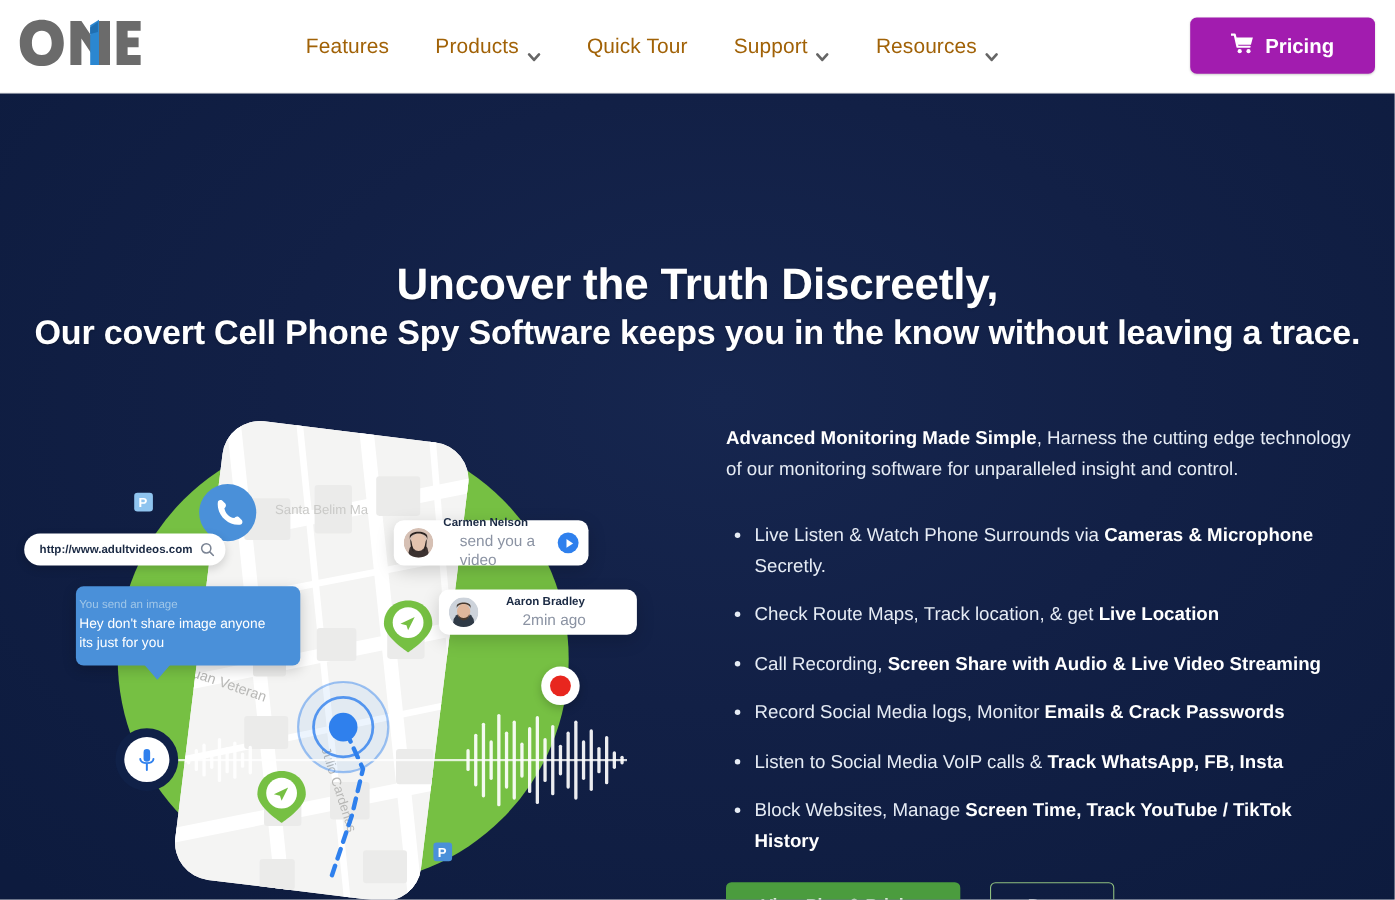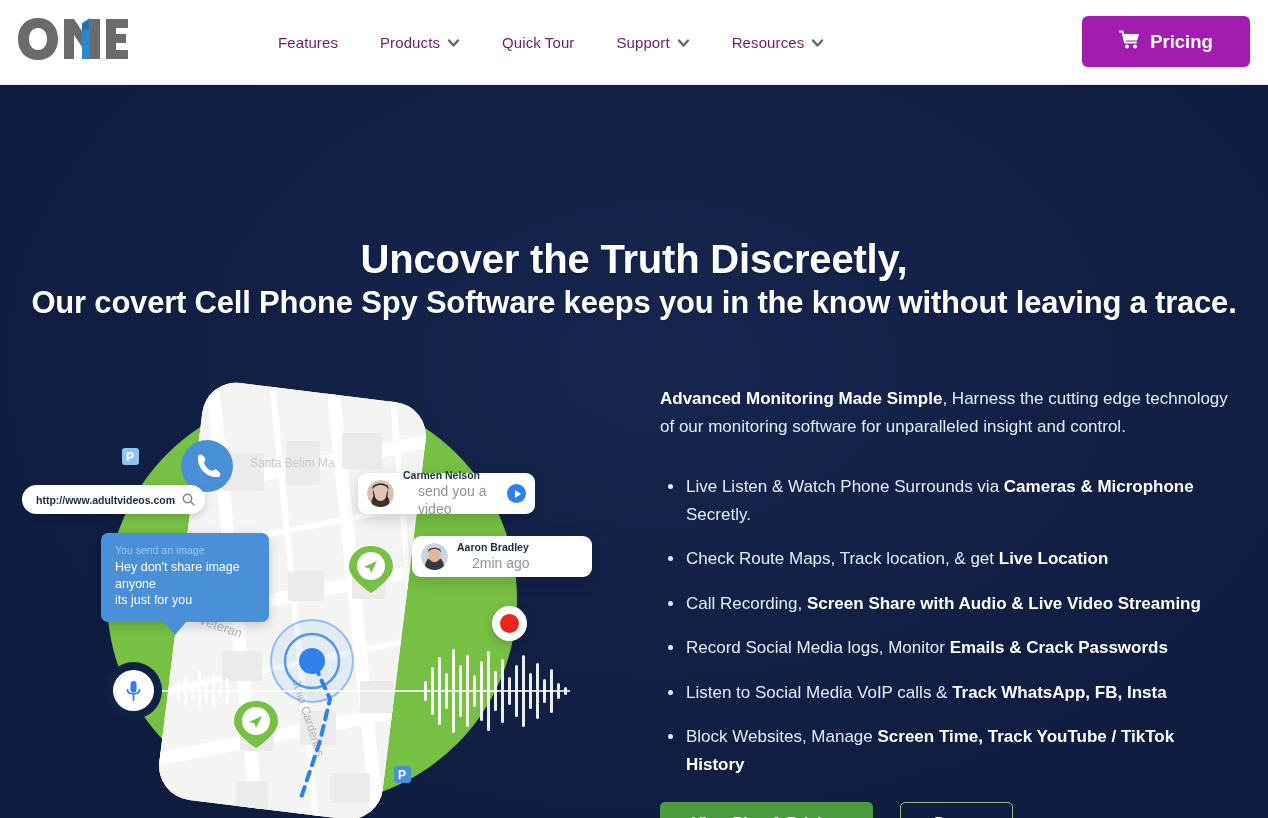--- a/index.html
+++ b/index.html
@@ -11,22 +11,22 @@
 
   
   .header {
     position: relative; width: 1268px; height: 85px;
     background: #ffffff; display: flex; align-items: center;
     border-bottom: 1px solid #e9e9e9;
   }
   .logo { position: absolute; left: 16px; top: 16px; width: 112px; height: 46px; }
   .nav { position: absolute; left: 278px; top: 0; height: 85px; display: flex; align-items: center; gap: 42px; }
   .nav-item {
-    display: flex; align-items: flex-start; gap: 7px;
-    font-size: 15px; color: #701a75; letter-spacing: .1px; cursor: pointer;
+    display: flex; align-items: flex-end; gap: 7px;
+    font-size: 19px; color: #a16207; letter-spacing: .1px; cursor: pointer;
     font-family: "Liberation Sans", sans-serif;
   }
   .chev { display: inline-block; width: 13px; height: 13px; position: relative; top: 1px; }
   .pricing-btn {
     position: absolute; right: 18px; top: 16px;
     width: 168px; height: 51px; background: #a21caf; border-radius: 6px;
     display: flex; align-items: center; justify-content: center; gap: 10px;
     color: #fff; font-size: 18.5px; font-weight: bold; cursor: pointer;
     box-shadow: 0 1px 2px rgba(0,0,0,.18);
   }
@@ -76,38 +76,37 @@
   .illus svg { display: block; }
   .flo { position: absolute; }
 
   .url-chip {
     left: 22px; top: 104px; height: 29px; padding: 0 10px 0 14px;
     background: #fff; border-radius: 15px; display: flex; align-items: center; gap: 7px;
     font-size: 10.5px; color: #1b2a44; font-weight: bold;
     box-shadow: 0 3px 9px rgba(0,0,0,.16); white-space: nowrap;
   }
   .chat-bubble {
-    left: 69px; top: 152px; width: 168px; padding: 11px 14px 13px;
+    left: 69px; top: 152px; width: 204px; padding: 11px 3px 13px;
     background: #4a90d9; border-radius: 7px; color: #fff;
     box-shadow: 0 4px 12px rgba(0,0,0,.18);
-    margin-left: 32px;
   }
   .chat-bubble .faded { font-size: 10.5px; color: #9fc6e8; margin-bottom: 3px; }
   .chat-bubble .msg { font-size: 12.5px; line-height: 1.32; }
   .chat-bubble::after {
     content: ""; position: absolute; left: 62px; bottom: -13px;
     border-left: 12px solid transparent; border-right: 12px solid transparent;
     border-top: 14px solid #4a90d9;
   }
   .card {
     background: #fff; border-radius: 9px; display: flex; align-items: center;
     box-shadow: 0 5px 16px rgba(0,0,0,.17);
   }
   .card-1 { left: 358px; top: 92px; width: 177px; height: 41px; padding: 16px 9px; gap: 9px; }
-  .card-2 { left: 412px; top: 155px; width: 180px; height: 41px; padding: 0 9px; gap: 9px; }
+  .card-2 { left: 399px; top: 155px; width: 180px; height: 41px; padding: 0 9px; gap: 25px; }
   .avatar { width: 27px; height: 27px; border-radius: 50%; flex: 0 0 27px; overflow: hidden; }
   .card-name { font-size: 10.5px; font-weight: bold; color: #1b2a44; line-height: 1.3; }
   .card-sub { font-size: 14px; color: #8b93a3; line-height: 1.3; margin-left: 15px; }
   .play-btn {
     width: 19px; height: 19px; border-radius: 50%; background: #2f80ed;
     display: flex; align-items: center; justify-content: center; margin-left: auto; flex: 0 0 19px;
   }
   .play-btn::after {
     content: ""; border-left: 6px solid #fff; border-top: 4px solid transparent;
     border-bottom: 4px solid transparent; margin-left: 2px;

